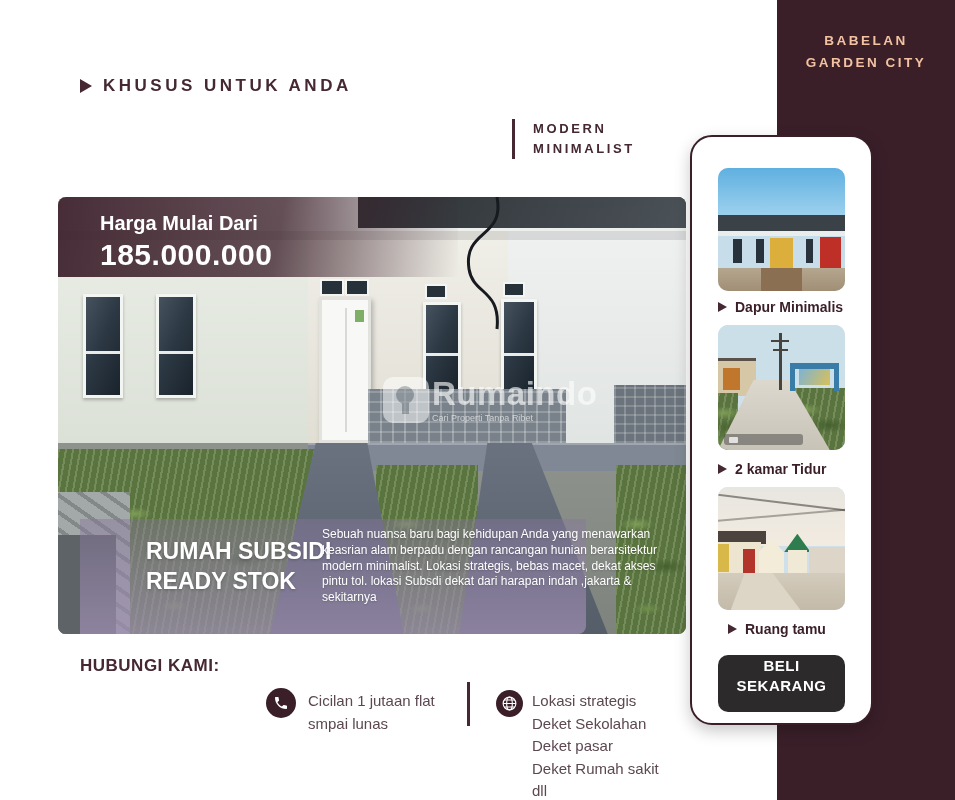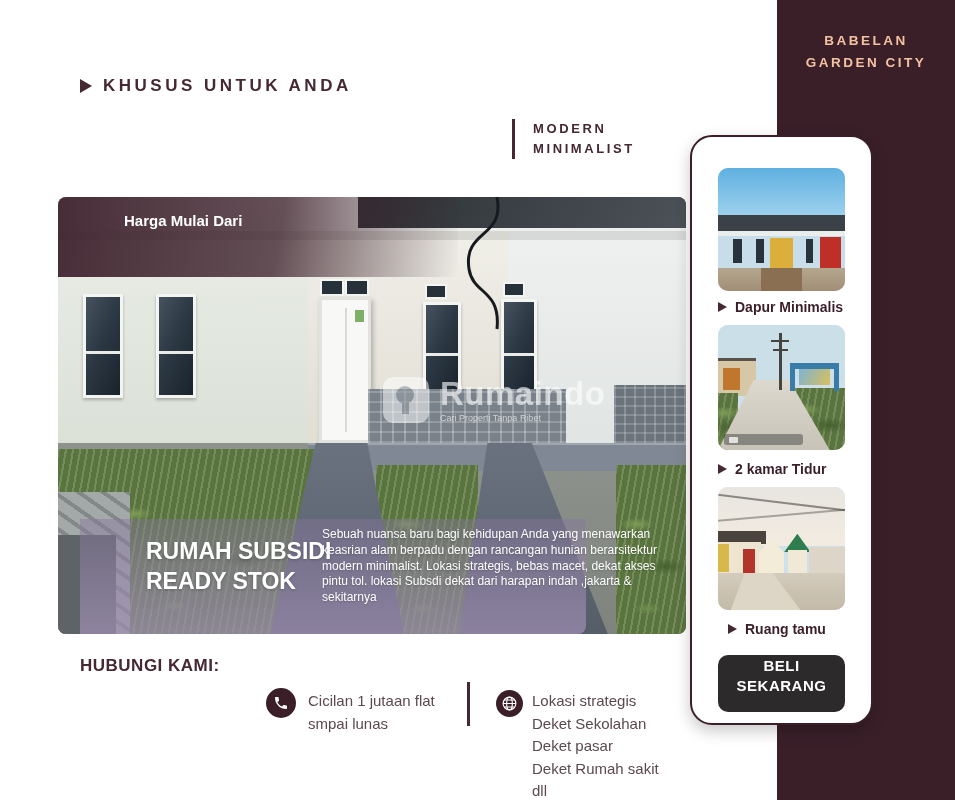--- a/index.html
+++ b/index.html
@@ -73,24 +73,24 @@
   .h-path2{left:393px;top:246px;width:165px;height:191px;
            clip-path:polygon(22% 0,49% 0,95% 100%,5% 100%);
            background:linear-gradient(180deg,#6a7280,#555d69);}
   .h-curb{left:0;top:295px;width:72px;height:142px;background-color:#a3a8a8;
           background-image:repeating-linear-gradient(35deg,rgba(70,75,78,.35) 0 4px,transparent 4px 14px);}
   .h-stone{left:0;top:338px;width:58px;height:99px;background:#5d6366;}
   .h-cable{left:395px;top:0;}
 
   .price-box{left:0;top:0;width:400px;height:80px;padding:15px 0 0 42px;box-sizing:border-box;
              background:linear-gradient(100deg,rgba(62,34,45,.95) 0%,rgba(62,34,45,.78) 55%,rgba(62,34,45,0) 100%);}
-  .price-label{color:#fff;font-size:15px;font-weight:700;margin-left:24px;}
+  .price-label{color:#fff;font-size:20px;font-weight:700;}
   .price-value{color:#fff;font-size:30px;font-weight:800;letter-spacing:.5px;margin-top:3px;}
 
-  .watermark{left:325px;top:180px;display:flex;align-items:center;gap:11px;opacity:.62;}
+  .watermark{left:325px;top:180px;display:flex;align-items:center;gap:3px;opacity:.62;}
   .wm-icon{width:46px;height:46px;border-radius:10px;background:rgba(255,255,255,.85);position:relative;}
   .wm-icon:before{content:"";position:absolute;left:13px;top:9px;width:18px;height:18px;border-radius:50%;
                   background:#99a0a6;}
   .wm-icon:after{content:"";position:absolute;left:19px;top:22px;width:7px;height:15px;background:#99a0a6;}
   .wm-name{color:#fff;font-size:33px;font-weight:800;letter-spacing:.5px;line-height:1;}
   .wm-tag{color:#fff;font-size:9px;font-weight:400;margin-top:3px;}
 
   .hero-overlay{left:22px;top:322px;width:506px;height:115px;
                 background:linear-gradient(180deg,rgba(134,116,156,.42),rgba(158,142,178,.74));
                 border-radius:0 0 8px 0;}
@@ -222,20 +222,21 @@
     <div class="abs h-grass-left grass"></div>
     <div class="abs h-grass-mid grass"></div>
     <div class="abs h-grass-right grass"></div>
     <div class="abs h-path1"></div>
     <div class="abs h-path2"></div>
     <div class="abs h-curb"></div>
     <div class="abs h-stone"></div>
 
     <div class="abs price-box">
       <div class="price-label">Harga Mulai Dari</div>
+      <div class="price-value">185.000.000</div>
     </div>
 
     <div class="abs watermark">
       <div class="wm-icon"></div>
       <div>
         <div class="wm-name">Rumaindo</div>
         <div class="wm-tag">Cari Properti Tanpa Ribet</div>
       </div>
     </div>
 

